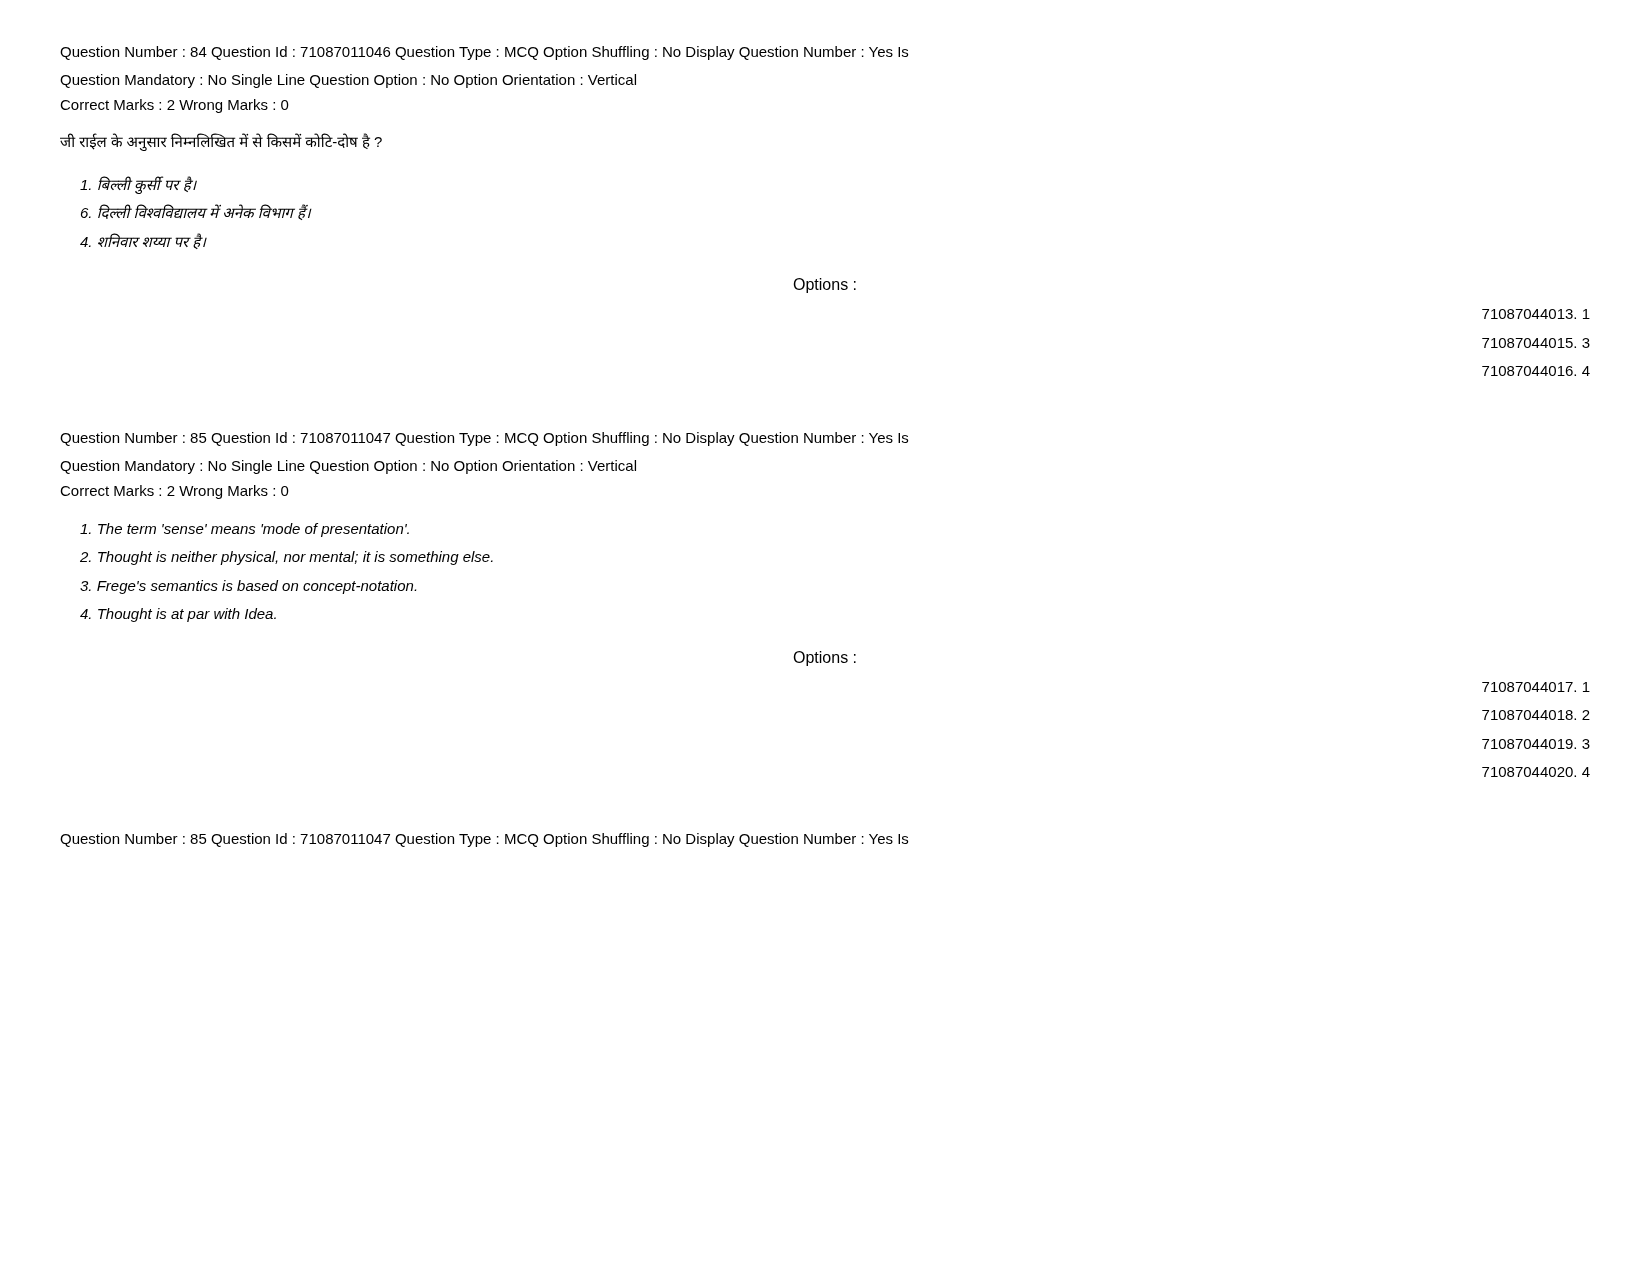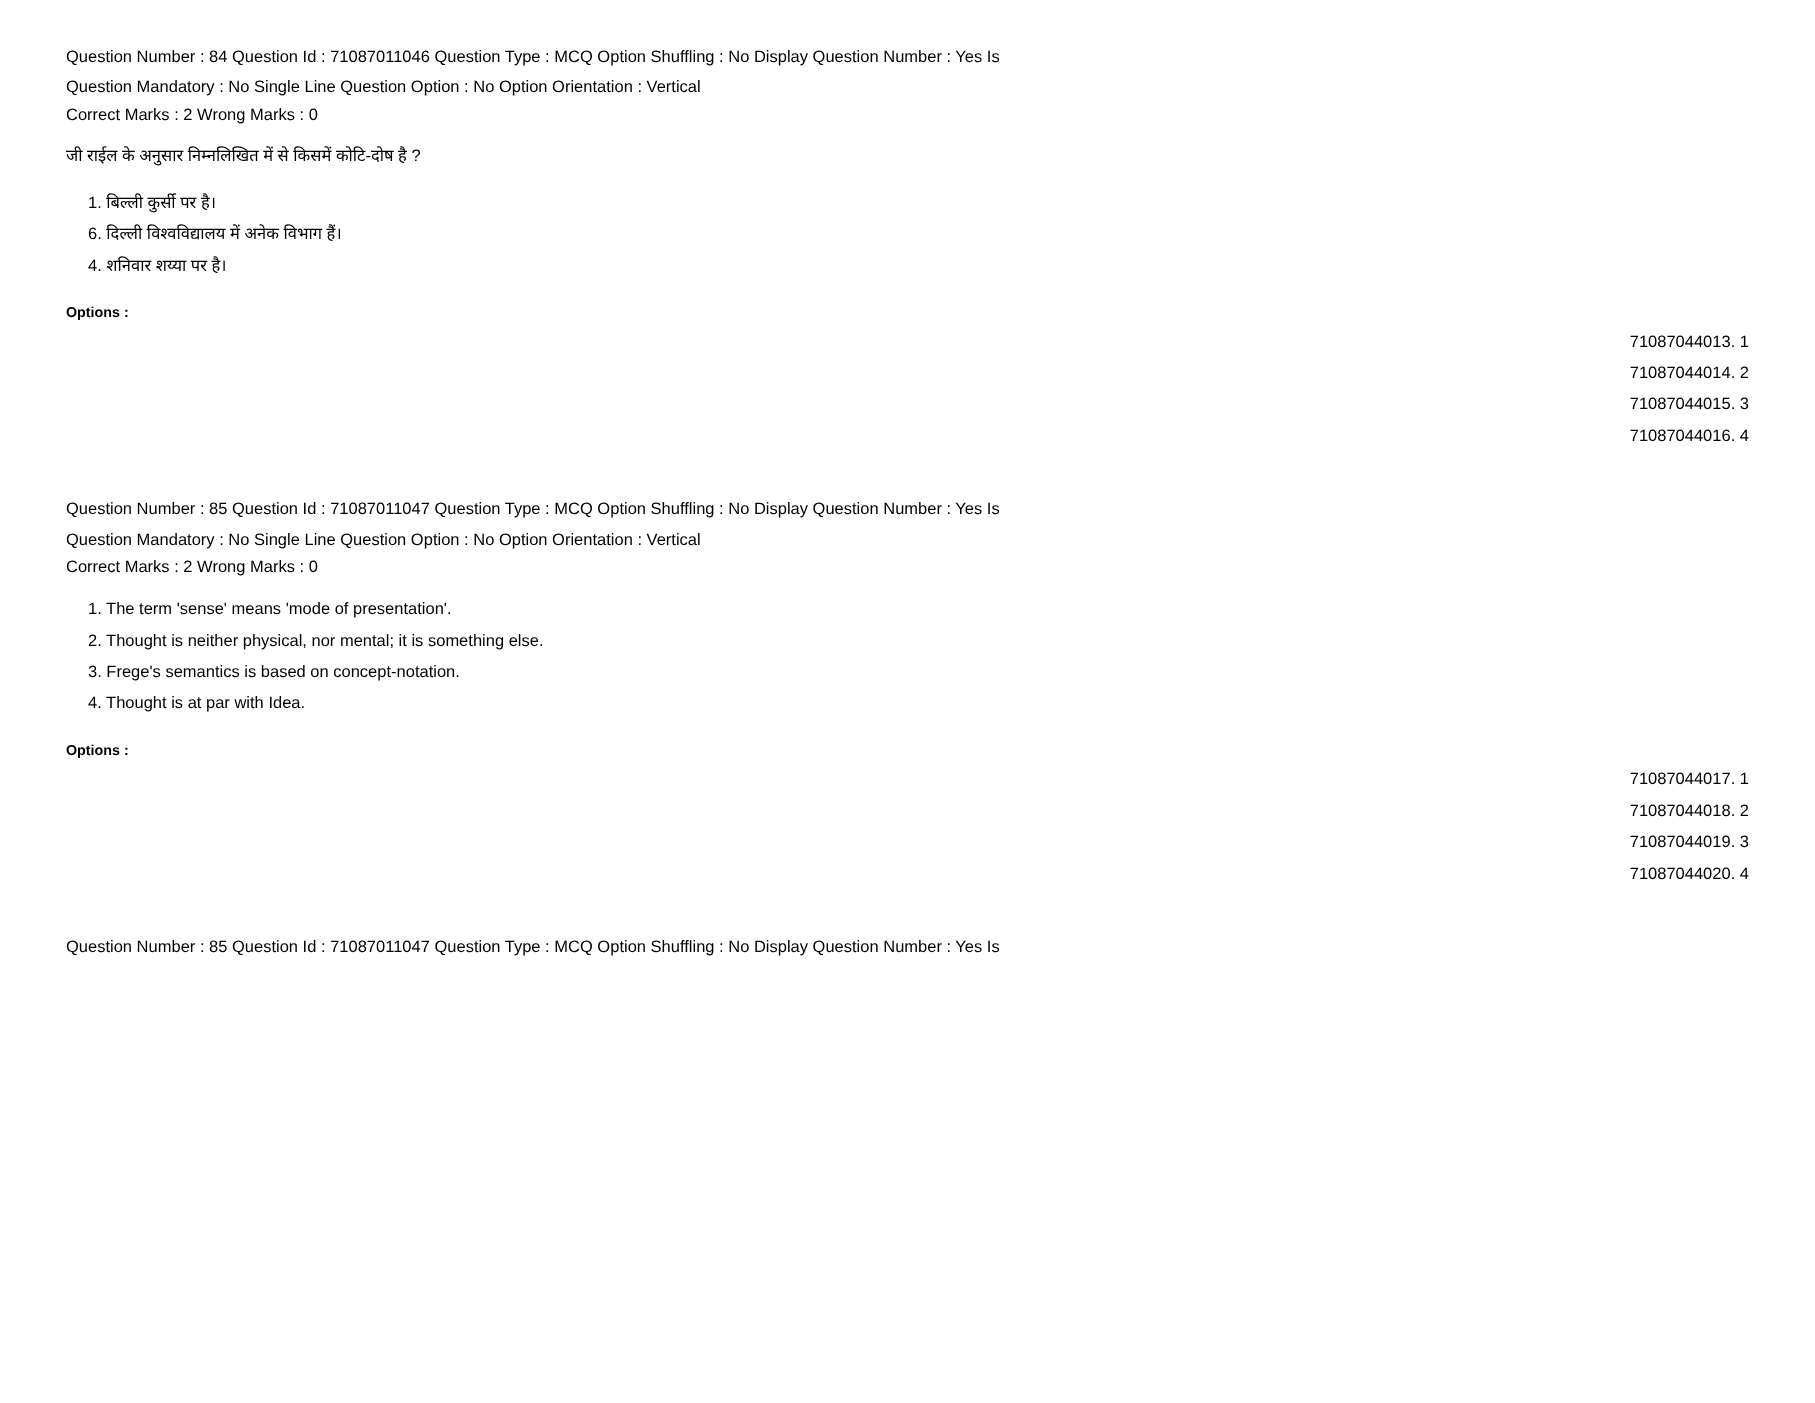--- a/index.html
+++ b/index.html
@@ -32,29 +32,31 @@
     }
     .question-text {
       font-size: 15px;
       margin-bottom: 16px;
       line-height: 1.7;
     }
     .options-list {
       list-style: none;
       padding-left: 20px;
       margin-bottom: 20px;
+      font-style: italic;
     }
     .options-list li {
       font-size: 15px;
       line-height: 1.9;
     }
     .options-label {
-      font-weight: bold;
-      font-size: 13px;
+      font-weight: normal;
+      font-size: 16px;
       margin-bottom: 6px;
+      text-align: center;
     }
     .option-row {
       font-size: 15px;
       line-height: 1.9;
       text-align: right;
     }
   </style>
 </head>
 <body>
 
@@ -65,21 +67,20 @@
     <div class="question-meta">Question Mandatory : No Single Line Question Option : No Option Orientation : Vertical</div>
     <div class="question-marks">Correct Marks : 2 Wrong Marks : 0</div>
     <div class="question-text">जी राईल के अनुसार निम्नलिखित में से किसमें कोटि-दोष है ?</div>
     <ul class="options-list">
       <li>1. बिल्ली कुर्सी पर है।</li>
       <li>6. दिल्ली विश्वविद्यालय में अनेक विभाग हैं।</li>
       <li>4. शनिवार शय्या पर है।</li>
     </ul>
     <div class="options-label">Options :</div>
     <div class="option-row">71087044013. 1</div>
-    <div class="option-row">71087044014. 2</div>
     <div class="option-row">71087044015. 3</div>
     <div class="option-row">71087044016. 4</div>
   </div>
 
   <div class="question-block">
     <div class="question-meta">Question Number : 85 Question Id : 71087011047 Question Type : MCQ Option Shuffling : No Display Question Number : Yes Is</div>
     <div class="question-meta">Question Mandatory : No Single Line Question Option : No Option Orientation : Vertical</div>
     <div class="question-marks">Correct Marks : 2 Wrong Marks : 0</div>
     <ul class="options-list">
       <li>1. The term 'sense' means 'mode of presentation'.</li>

